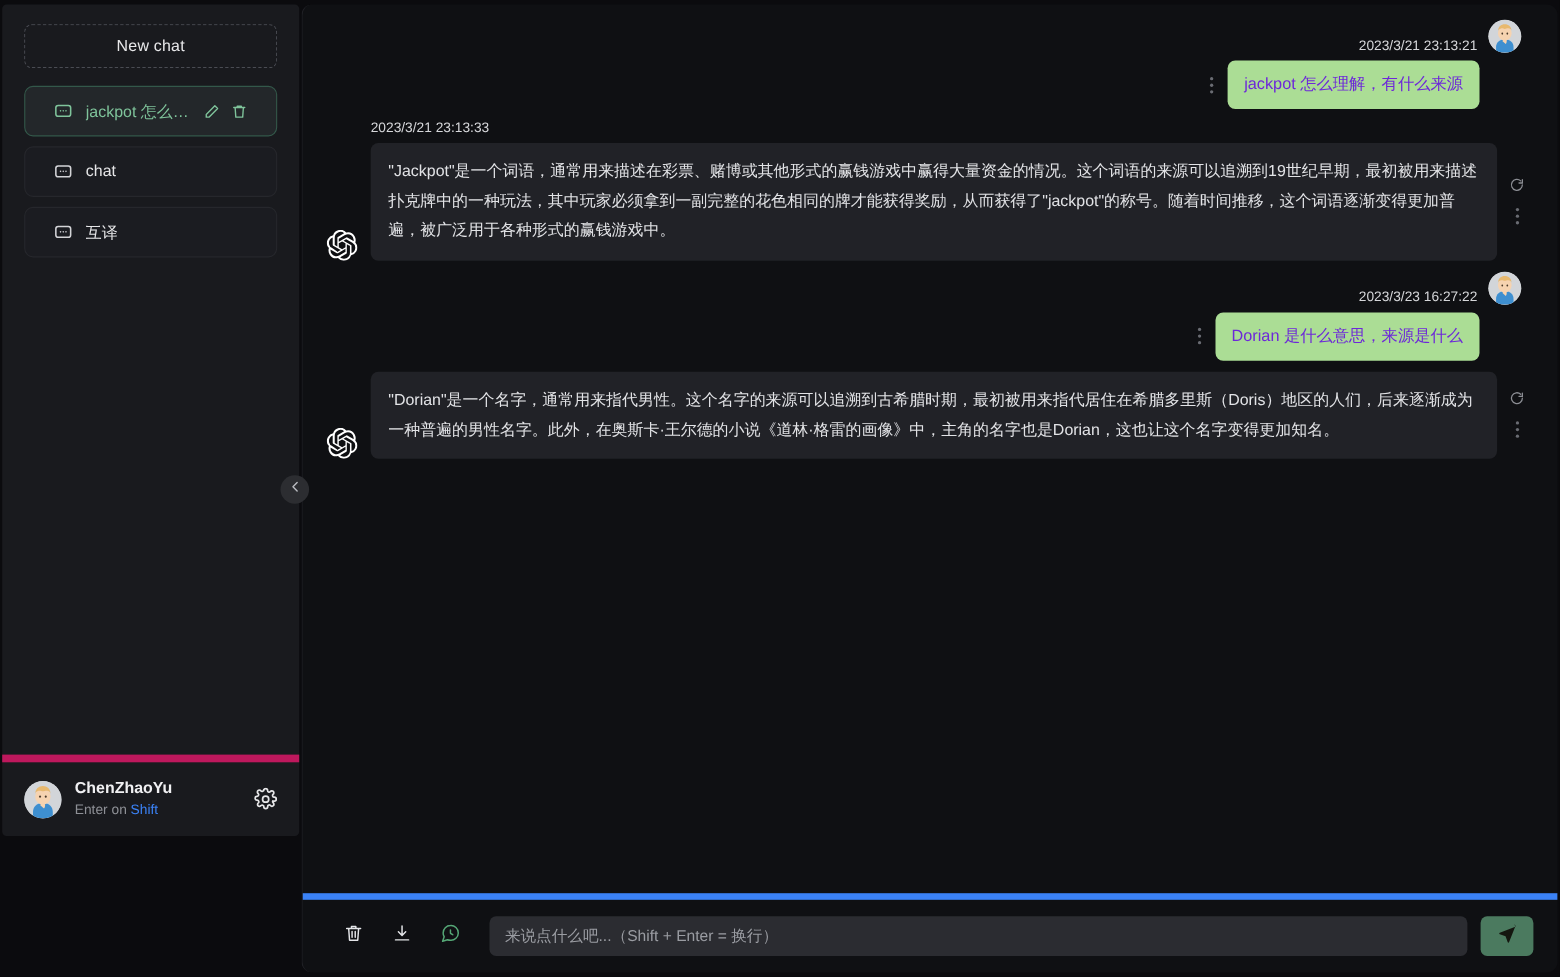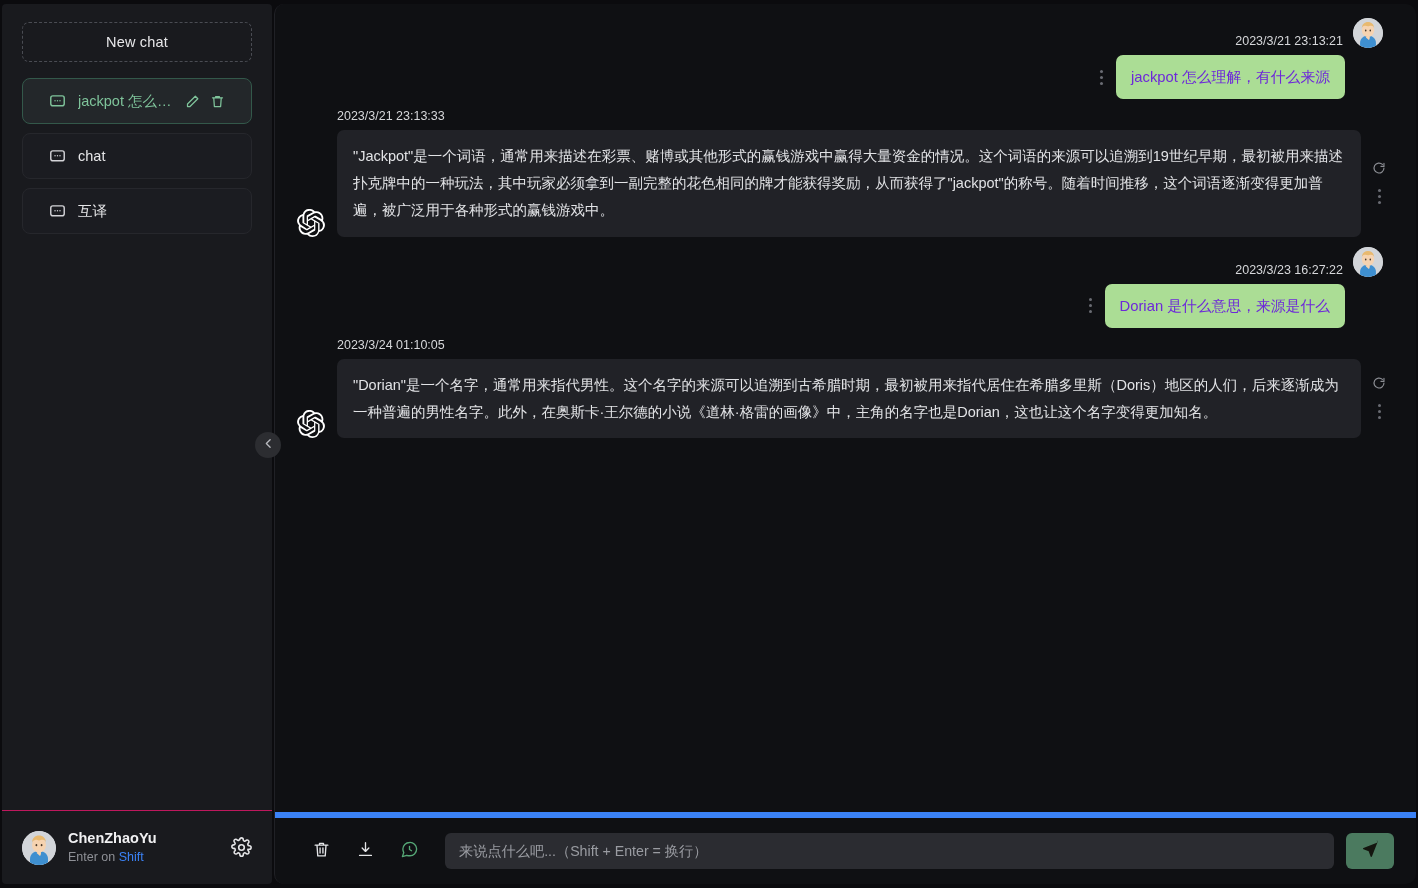--- a/index.html
+++ b/index.html
@@ -17,21 +17,21 @@
     height: 888px;
     display: flex;
     background: #0b0b0e;
     padding: 4px 0 4px 0;
     position: relative;
   }
 
   
   #sidebar {
     width: 270px;
-    height: 880px;
+    height: 756px;
     background: #191a1e;
     border-radius: 4px;
     margin-left: 2px;
     display: flex;
     flex-direction: column;
     position: relative;
     flex: 0 0 270px;
   }
 
   .sidebar-top {
@@ -86,21 +86,21 @@
     flex: 1 1 auto;
   }
   .chat-item.active .ci-label { color: #7fc49b; }
   .chat-item .ci-actions { display: none; gap: 10px; align-items: center; flex: 0 0 auto; }
   .chat-item.active .ci-actions { display: flex; }
   .ci-actions .act { color: #7fc49b; display: flex; cursor: pointer; }
 
   .sidebar-bottom {
     height: 74px;
     flex: 0 0 74px;
-    border-top: 1px solid #be185d;
+    border-top: 7px solid #be185d;
     display: flex;
     align-items: center;
     padding: 0 20px;
     gap: 12px;
   }
   .avatar {
     width: 34px; height: 34px; border-radius: 50%;
     flex: 0 0 34px; overflow: hidden; background: #cfd2d6;
   }
   .user-meta { flex: 1 1 auto; min-width: 0; }
@@ -412,21 +412,20 @@
         </div>
       </div>
 
       <div class="msg bot">
         <span class="bot-avatar">
           <svg viewBox="0 0 24 24" width="28" height="28" fill="currentColor">
             <path d="M22.28 9.82a5.98 5.98 0 0 0-.52-4.91 6.05 6.05 0 0 0-6.51-2.9A6 6 0 0 0 4.98 4.18a5.98 5.98 0 0 0-4 2.9 6.05 6.05 0 0 0 .75 7.1 5.98 5.98 0 0 0 .51 4.91 6.05 6.05 0 0 0 6.52 2.9A5.98 5.98 0 0 0 13.26 24a6.05 6.05 0 0 0 5.77-4.19 5.98 5.98 0 0 0 4-2.9 6.05 6.05 0 0 0-.75-7.09zM13.26 22.43a4.48 4.48 0 0 1-2.88-1.04l.14-.08 4.78-2.76a.8.8 0 0 0 .39-.68v-6.74l2.02 1.17a.07.07 0 0 1 .4.06v5.58a4.5 4.5 0 0 1-4.5 4.49zM3.6 18.3a4.47 4.47 0 0 1-.53-3.01l.14.09 4.78 2.76a.77.77 0 0 0 .78 0l5.84-3.37v2.33a.08.08 0 0 1-.3.07L9.74 19.9a4.5 4.5 0 0 1-6.14-1.64zM2.34 7.9a4.48 4.48 0 0 1 2.34-1.97V11.6a.77.77 0 0 0 .38.67l5.81 3.36-2.02 1.17a.08.08 0 0 1-.7.01L3.95 14a4.5 4.5 0 0 1-1.61-6.1zm16.6 3.86-5.84-3.4L15.1 7.2a.08.08 0 0 1 .07 0l4.83 2.79a4.49 4.49 0 0 1-.68 8.1v-5.66a.8.8 0 0 0-.39-.68zm2.01-3.02-.14-.09-4.77-2.78a.78.78 0 0 0-.79 0L9.42 9.24V6.9a.07.07 0 0 1 .03-.06l4.83-2.79a4.5 4.5 0 0 1 6.68 4.66zM8.32 12.86 6.3 11.7a.08.08 0 0 1-.04-.06V6.07a4.5 4.5 0 0 1 7.38-3.45l-.14.08L8.72 5.46a.8.8 0 0 0-.4.68zm1.1-2.37 2.6-1.5 2.61 1.5v3l-2.6 1.5-2.61-1.5z"></path>
           </svg>
         </span>
         <div class="bot-col">
-          <span class="timestamp">2023/3/24 01:10:05</span>
           <div class="bot-body">
             <div class="bubble-bot">"Dorian"是一个名字，通常用来指代男性。这个名字的来源可以追溯到古希腊时期，最初被用来指代居住在希腊多里斯（Doris）地区的人们，后来逐渐成为一种普遍的男性名字。此外，在奥斯卡·王尔德的小说《道林·格雷的画像》中，主角的名字也是Dorian，这也让这个名字变得更加知名。</div>
             <div class="bot-actions">
               <span class="regen-icon">
                 <svg width="14" height="14" viewBox="0 0 24 24" fill="none" stroke="currentColor" stroke-width="2" stroke-linecap="round">
                   <path d="M20.5 12a8.5 8.5 0 1 1-2.6-6.1"></path>
                   <polyline points="20.5 4 20.5 9.2 15.3 9.2"></polyline>
                 </svg>
               </span>
               <span class="dots-vert">

